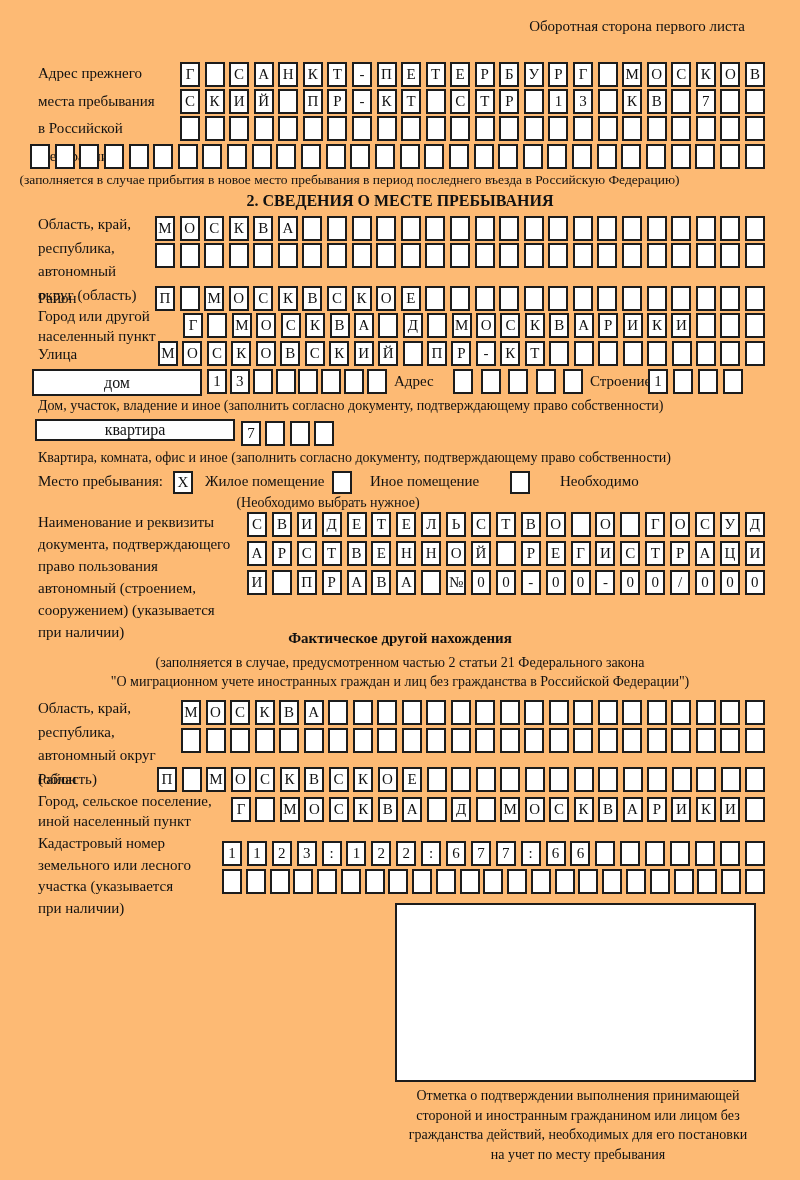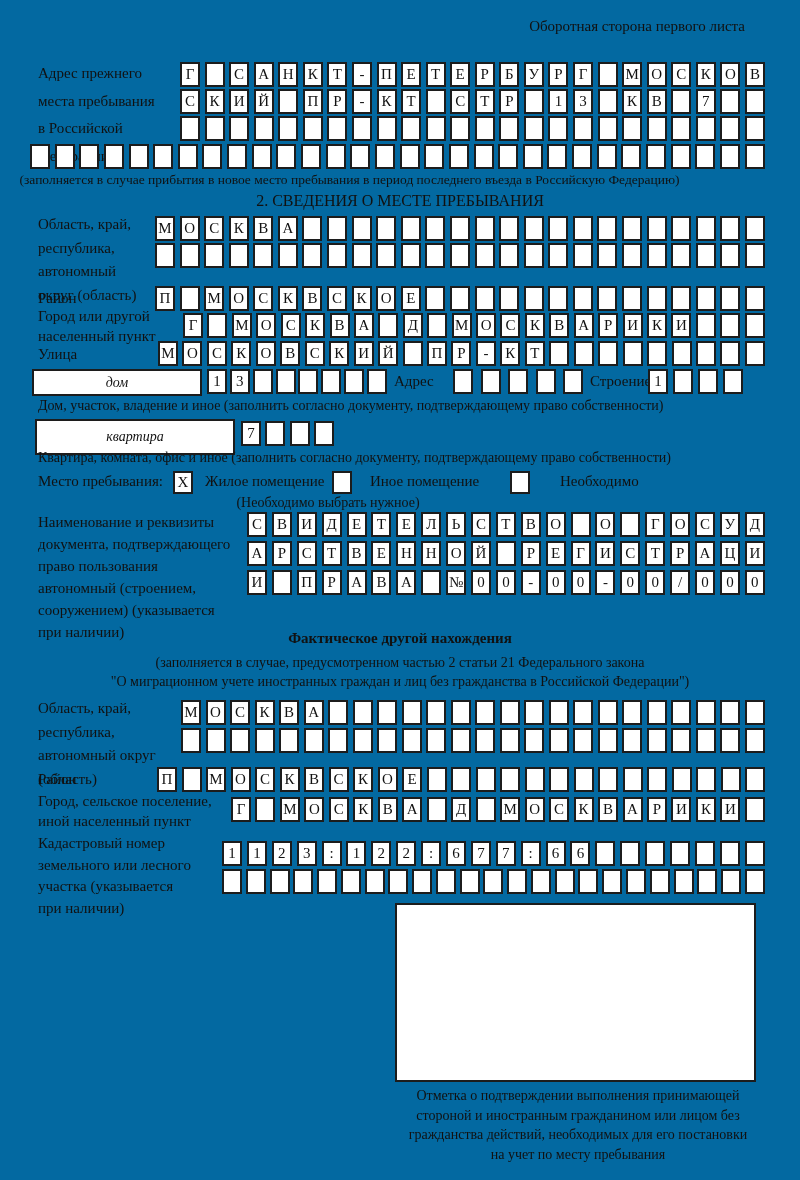--- a/index.html
+++ b/index.html
@@ -1,36 +1,36 @@
 <!DOCTYPE html>
 <html lang="ru"><head>
 <meta charset="utf-8">
 <style>
   html,body { margin:0; padding:0; background:#ffffff; }
   .page {
-    position:relative; width:800px; height:1180px; background:#0369a1;
+    position:relative; width:800px; height:1180px; background:#fdba74;
     font-family:"Liberation Serif","DejaVu Serif",serif; color:#111;
     overflow:hidden;
   }
   .lbl { position:absolute; font-size:15px; white-space:pre-line; line-height:21px; }
   .lbl-inline { position:absolute; font-size:15px; }
   .hdr { position:absolute; top:18px; right:55px; font-size:15px; }
   .center { text-align:center; }
   .note { position:absolute; font-size:13.5px; }
-  .title { position:absolute; font-size:16px; font-weight:normal; }
+  .title { position:absolute; font-size:16px; font-weight:bold; }
   .subtitle { position:absolute; font-size:15px; font-weight:bold; }
   .cells { position:absolute; display:flex; justify-content:space-between; }
   .cell {
     width:20px; height:25px; box-sizing:border-box; border:2px solid #1c1c1c;
     display:flex; align-items:center; justify-content:center;
     font-size:15px; line-height:1; background:#fff;
   }
   .bigbox {
     position:absolute; box-sizing:border-box; border:2px solid #1c1c1c;
-    display:flex; align-items:center; justify-content:center; font-size:14px; background:#fff;font-style:italic;
+    display:flex; align-items:center; justify-content:center; font-size:16px; background:#fff;
   }
   .cb {
     position:absolute; width:20px; height:23px; box-sizing:border-box;
     border:2px solid #1c1c1c; display:flex; align-items:center; justify-content:center;
     font-size:15px; background:#fff;
   }
   .stamp { position:absolute; box-sizing:border-box; border:2px solid #1c1c1c; background:#fff; }
   .caption { position:absolute; font-size:14px; white-space:pre-line; line-height:19.5px; }
 </style>
 </head>
@@ -325,21 +325,21 @@
     </div>
   <span class="lbl-inline" style="top:373px;left:590px">Строение</span>
   <div class="cells" style="top:369px;left:648px;width:95px">
       <span class="cell">1</span>
       <span class="cell"></span>
       <span class="cell"></span>
       <span class="cell"></span>
     </div>
   <div class="note" style="top:398px;left:38px;width:740px;font-size:14px">Дом, участок, владение и иное (заполнить согласно документу, подтверждающему право собственности)</div>
 
-  <div class="bigbox" style="top:419px;left:35px;width:200px;height:36px">квартира</div>
+  <div class="bigbox" style="top:419px;left:35px;width:200px;height:22px">квартира</div>
   <div class="cells" style="top:421px;left:241px;width:93px">
       <span class="cell">7</span>
       <span class="cell"></span>
       <span class="cell"></span>
       <span class="cell"></span>
     </div>
   <div class="note" style="top:450px;left:38px;width:740px;font-size:14px">Квартира, комната, офис и иное (заполнить согласно документу, подтверждающему право собственности)</div>
 
   <div class="lbl-inline" style="top:473px;left:38px">Место пребывания:</div>
   <span class="cb" style="top:471px;left:173px">X</span>

